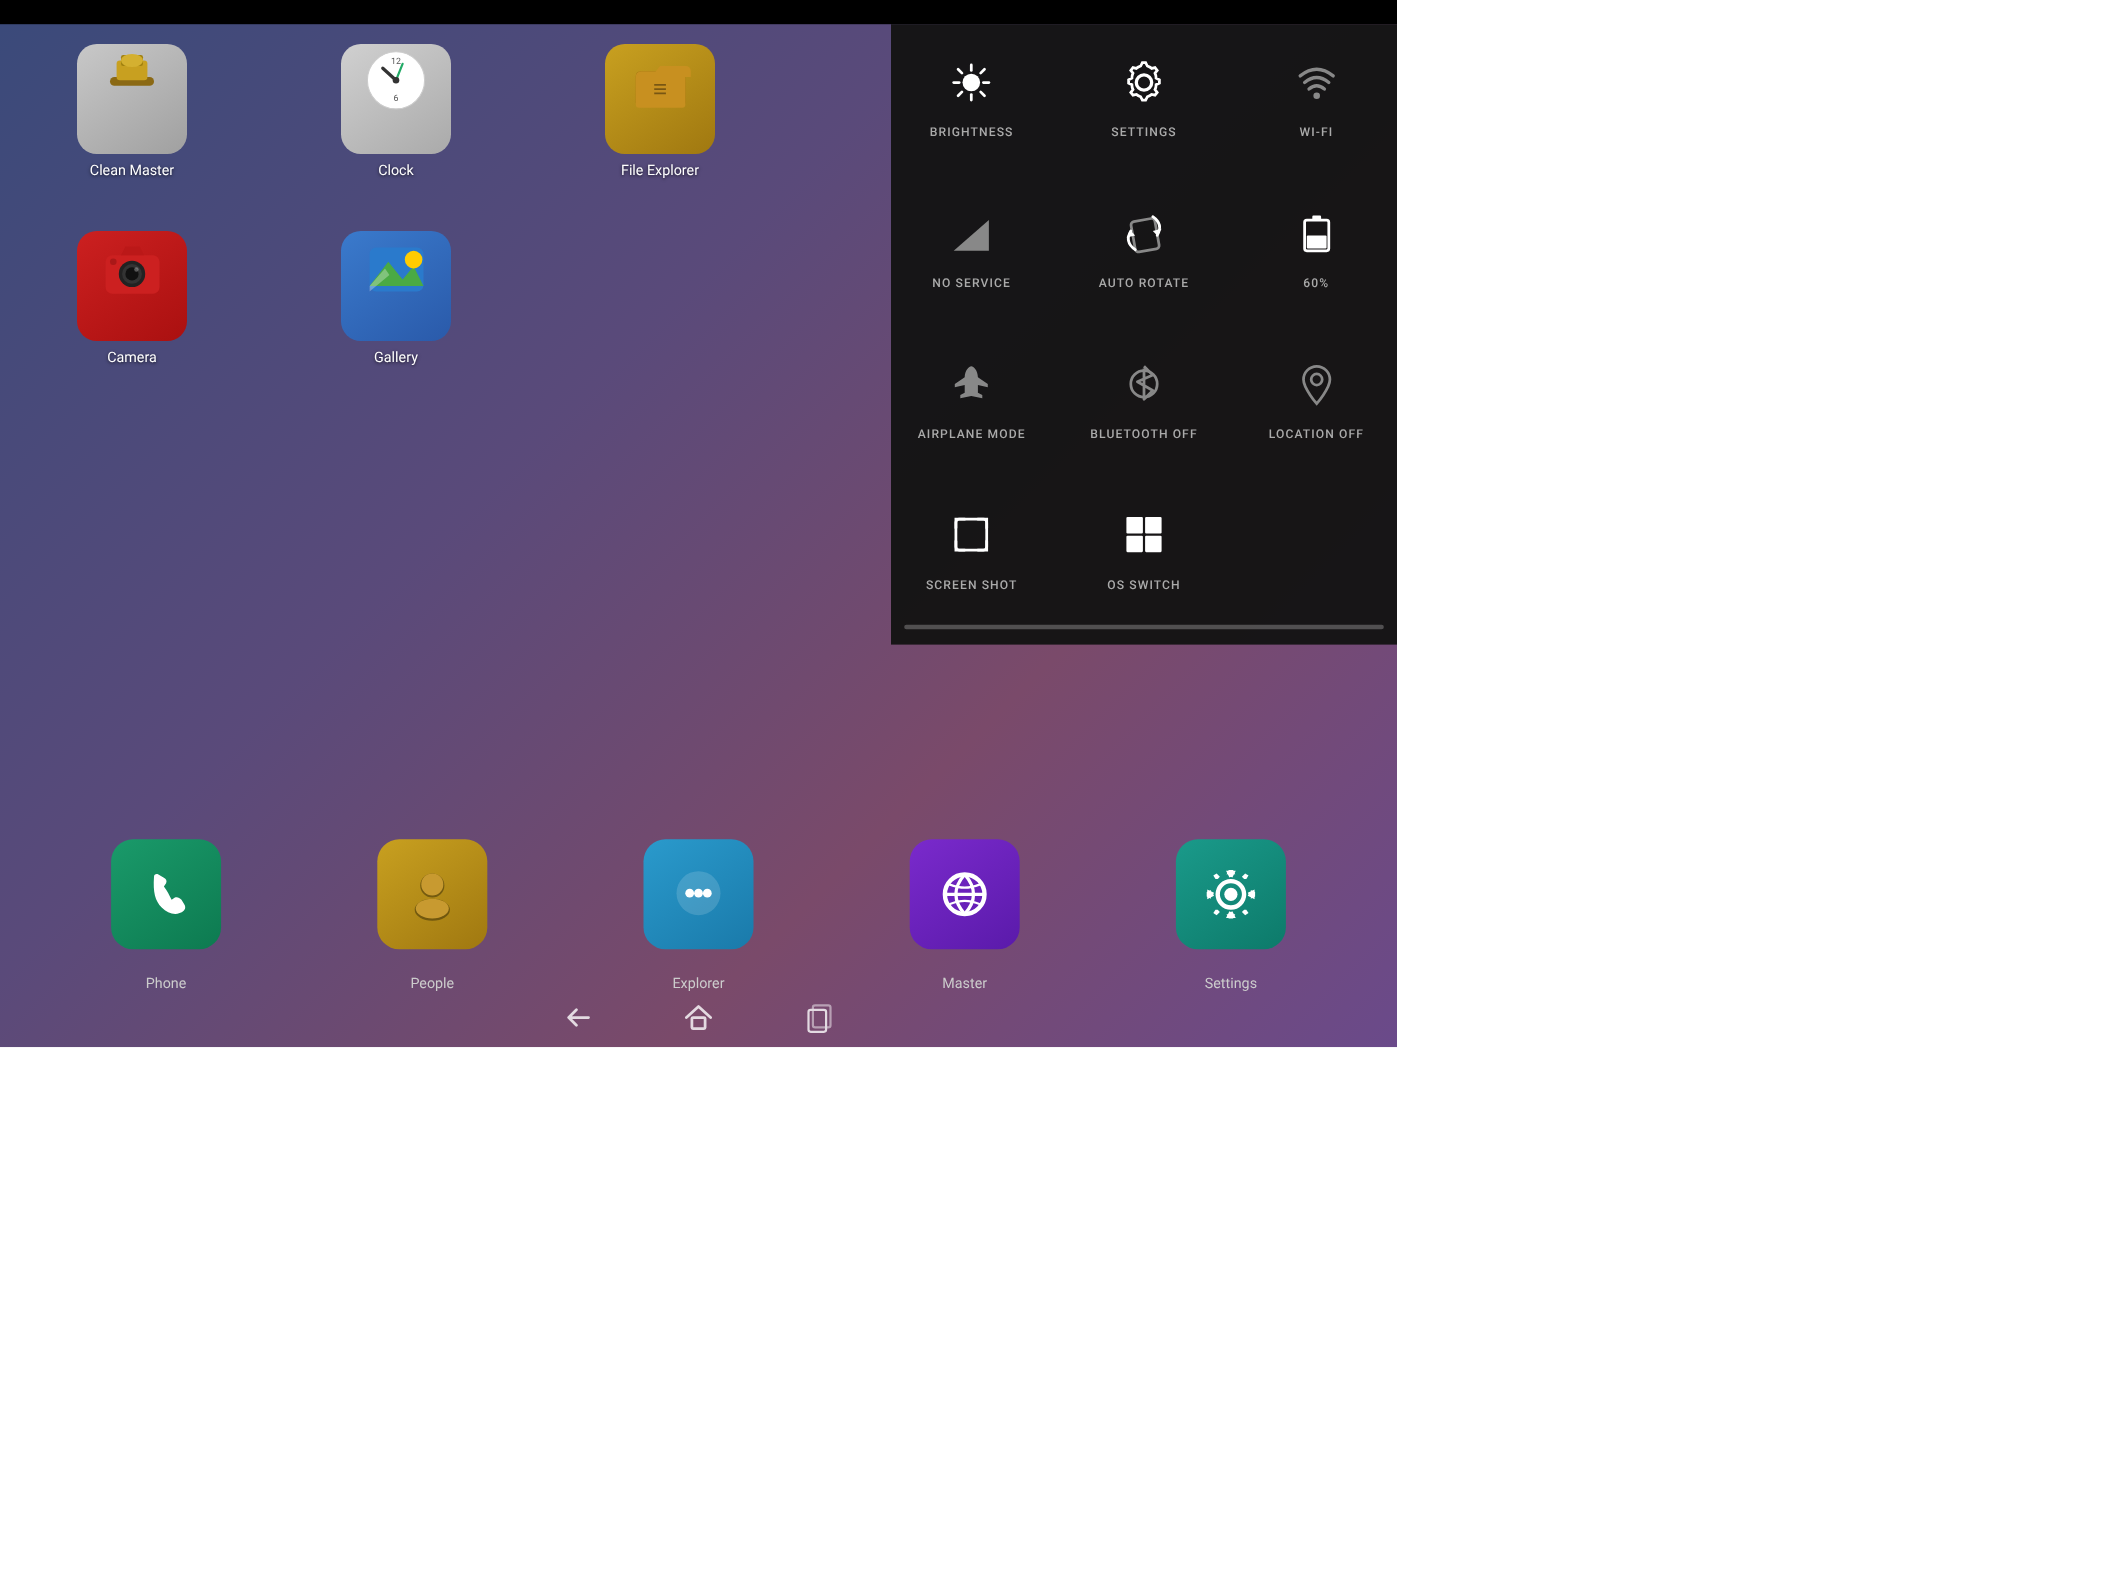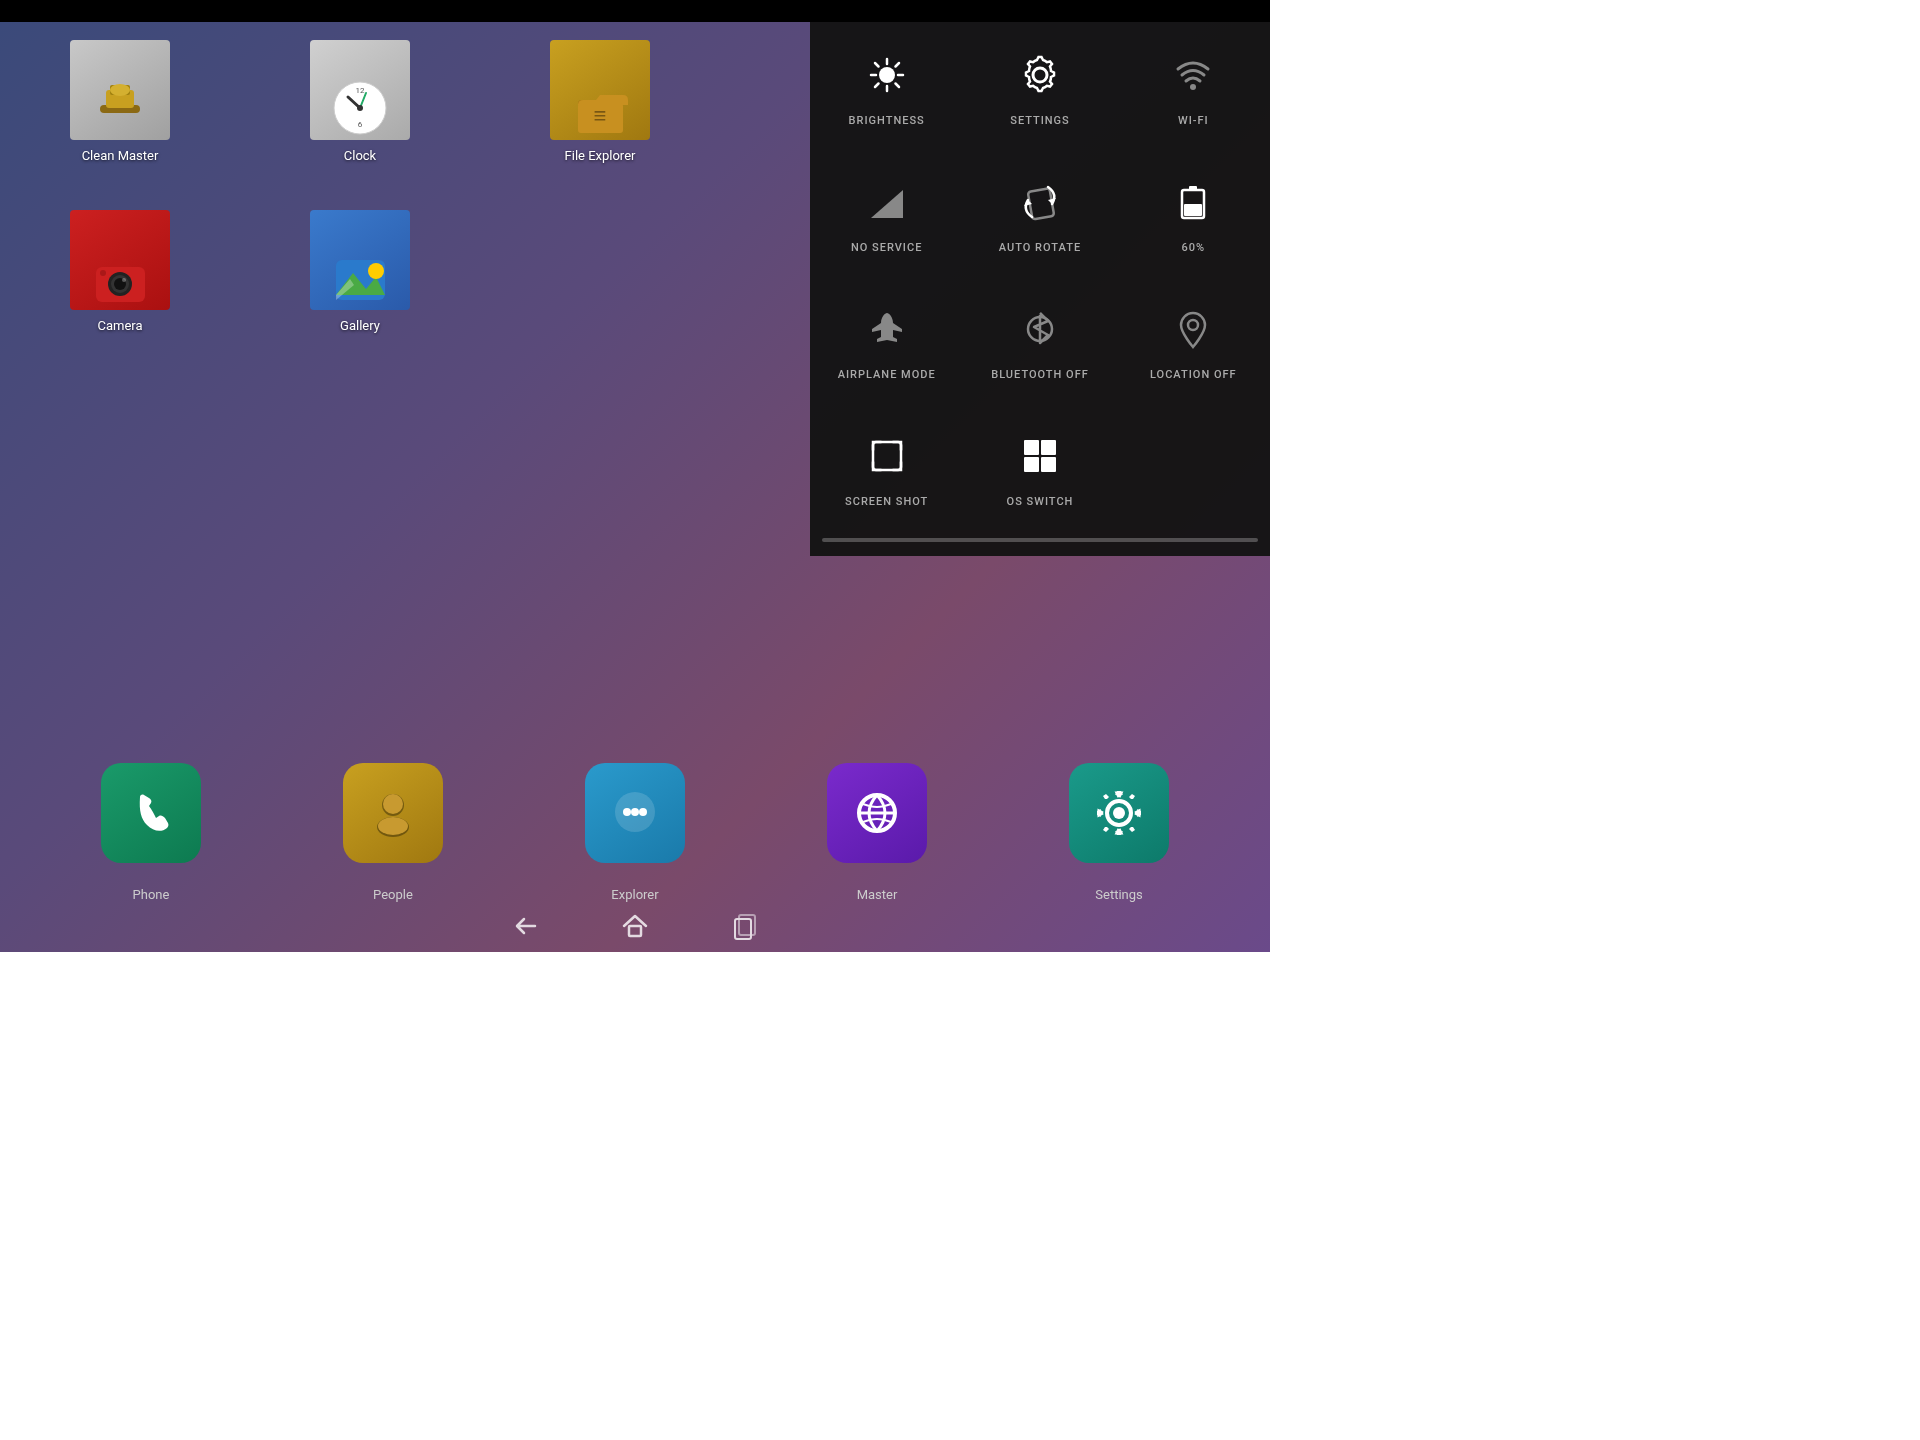--- a/index.html
+++ b/index.html
@@ -41,23 +41,23 @@
     .app-icon {
       display: flex;
       flex-direction: column;
       align-items: center;
       cursor: pointer;
     }
 
     .app-icon-img {
       width: 100px;
       height: 100px;
-      border-radius: 4px;
-      display: flex;
-      align-items: flex-end;
+      border-radius: 18px;
+      display: flex;
+      align-items: flex-start;
       justify-content: center;
       font-size: 40px;
       margin-bottom: 8px;
       position: relative;
       overflow: hidden;
     }
 
     .app-icon-label {
       color: #fff;
       font-size: 13px;
@@ -193,21 +193,21 @@
       right: 0;
       width: 460px;
       background: rgba(20,20,20,0.97);
       z-index: 20;
       padding-bottom: 10px;
     }
 
     .quick-grid {
       display: grid;
       grid-template-columns: repeat(3, 1fr);
-      gap: 0;
+      gap: 10px;
     }
 
     .quick-item {
       display: flex;
       flex-direction: column;
       align-items: center;
       justify-content: center;
       padding: 28px 10px 22px;
       cursor: pointer;
       border: none;

